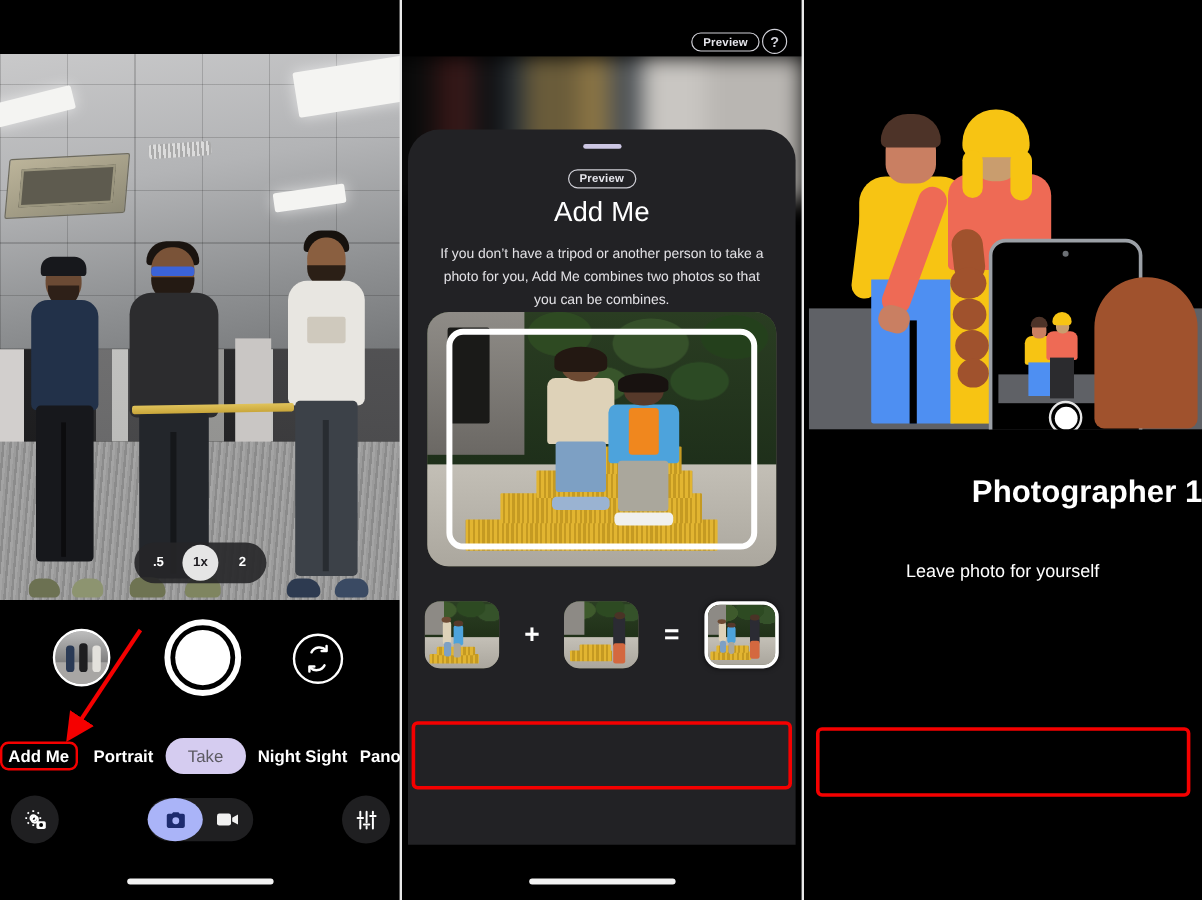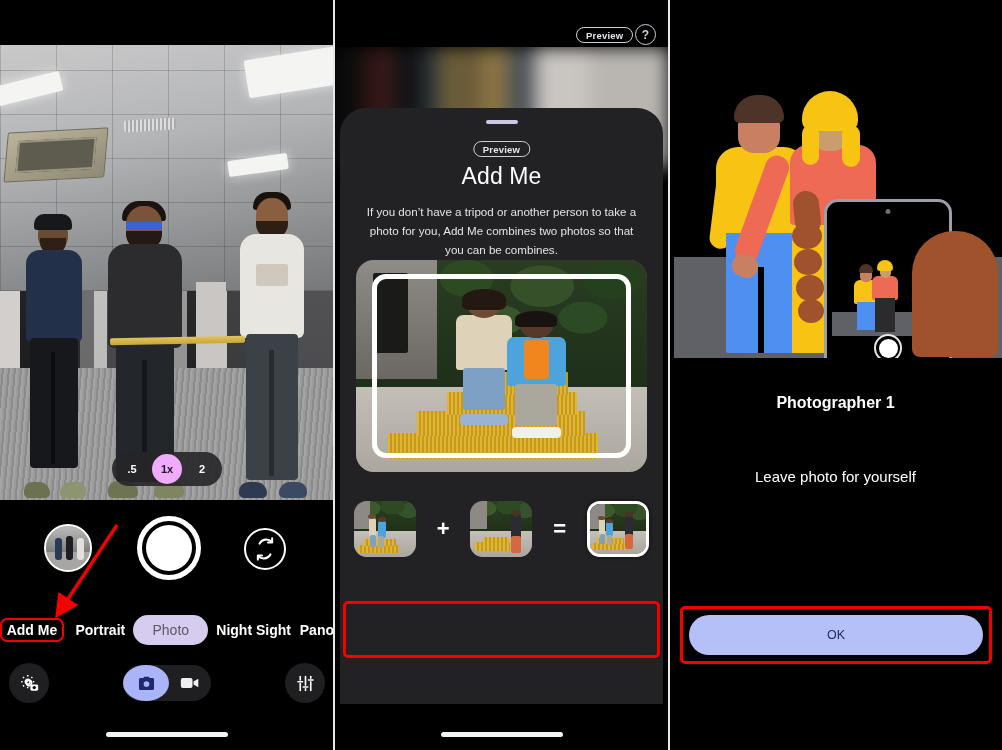--- a/index.html
+++ b/index.html
@@ -83,21 +83,21 @@
   #p3 .legs{position:absolute;left:6px;top:136px;width:52px;height:146px;background:#3c4148;border-radius:4px;}
   #p3 .legs::after{content:"";position:absolute;left:23px;top:16px;width:5px;bottom:4px;background:#282c31;}
   #p3 .shoeA{position:absolute;left:-1px;bottom:0;width:28px;height:16px;background:#2d3a50;border-radius:10px 12px 5px 5px;}
   #p3 .shoeB{position:absolute;right:-3px;bottom:0;width:28px;height:16px;background:#3a4a63;border-radius:12px 10px 5px 5px;}
 
   .zoompill { position:absolute; left:112px; top:452px; width:110px; height:34px;
       background:rgba(38,38,40,.9); border-radius:18px; display:flex; align-items:center;
       justify-content:space-between; padding:0 3px; z-index:20; }
   .zchip { width:34px; height:28px; border-radius:50%; display:flex; align-items:center;
       justify-content:center; font-size:11px; color:#fff; font-weight:600; }
-  .zchip.on { background:#f0abfc; color:#1d1b20; width:30px; height:30px; font-size:11px; }
+  .zchip.on { background:#e5e5e5; color:#1d1b20; width:30px; height:30px; font-size:11px; }
 
   .ctrlRow { position:absolute; left:0; top:520px; width:334px; height:76px; }
   .thumb { position:absolute; left:44px; top:4px; width:48px; height:48px; border-radius:50%;
       border:2px solid #fff; overflow:hidden; background:#9a9a9a; }
   .thumb .tFloor{position:absolute;left:0;right:0;bottom:0;height:40%;background:#a8a6a4;}
   .thumb .tWall{position:absolute;left:0;right:0;top:0;height:60%;background:linear-gradient(180deg,#bdbdbd,#7e7e7e);}
   .thumb i{position:absolute;bottom:10px;width:7px;height:22px;border-radius:3px;background:#2a3a55;}
   .thumb i:nth-of-type(1){left:9px;} .thumb i:nth-of-type(2){left:20px;background:#1e1e20;height:24px;}
   .thumb i:nth-of-type(3){left:31px;background:#e3e1dc;}
   .shutter { position:absolute; left:137px; top:-4px; width:64px; height:64px; border-radius:50%;
@@ -261,22 +261,22 @@
   .hand { position:absolute; left:238px; top:140px; width:86px; height:126px;
      background:#a0522d; border-radius:42px 42px 8px 8px; z-index:9; }
   .finger { position:absolute; background:#a0522d; border-radius:50%; z-index:9; }
   .f1 { left:118px; top:132px; width:30px; height:26px; }
   .f2 { left:120px; top:158px; width:28px; height:26px; }
   .f3 { left:122px; top:184px; width:28px; height:26px; }
   .f4 { left:124px; top:208px; width:26px; height:24px; }
   .thumbF { position:absolute; left:120px; top:100px; width:26px; height:44px;
      background:#a0522d; border-radius:14px; z-index:9; transform:rotate(-6deg);}
 
-  .rTitle { position:absolute; left:0; right:0; top:394px; text-align:center;
-     color:#fff; font-size:16px; font-weight:700; }
+  .rTitle { position:absolute; left:0; right:0; top:394px; text-align:right;
+     color:#fff; font-size:26px; font-weight:700; }
   .rBody { position:absolute; left:0; right:0; top:466px; text-align:center;
      color:#fff; font-size:15px; line-height:1.45; }
   .hlBoxRight { position:absolute; left:11px; top:606px; width:312px; height:58px;
      border:3px solid #f50000; border-radius:5px; z-index:30; }
   .okBtn { position:absolute; left:20px; top:615px; width:294px; height:40px;
      border-radius:20px; background:#b4c0f7; color:#1b2a5e; font-size:12.5px;
      display:flex; align-items:center; justify-content:center; z-index:31; }
   .dontShow { position:absolute; left:0; right:0; top:676px; text-align:center;
      color:#a8c3f5; font-size:12.3px; font-weight:700; }
 
@@ -368,21 +368,21 @@
       </defs>
       <line x1="117" y1="20" x2="58" y2="109" stroke="#f50000" stroke-width="3.4" marker-end="url(#ah)"></line>
     </svg>
 
     <div class="modeRow">
       <div style="width:3px"></div>
       <div class="mode hl">Add Me</div>
       <div style="width:24px"></div>
       <div class="mode">Portrait</div>
       <div style="width:15px"></div>
-      <div class="mode sel">Photo</div>
+      <div class="mode sel">Take</div>
       <div style="width:15px"></div>
       <div class="mode">Night Sight</div>
       <div style="width:16px"></div>
       <div class="mode">Pano</div>
     </div>
 
     <div class="barRow">
       <div class="circBtn" id="settingsBtn">
         <svg width="22" height="22" viewBox="0 0 24 24">
           <path fill="#fff" d="M12 8.3a3.7 3.7 0 1 0 0 7.4 3.7 3.7 0 0 0 0-7.4zm0 5.6a1.9 1.9 0 1 1 0-3.8 1.9 1.9 0 0 1 0 3.8z"></path>
@@ -567,18 +567,17 @@
       <div class="finger f4"></div>
       <div class="hand"></div>
     </div>
 
     <div class="rTitle">Photographer 1</div>
     <div class="rBody">
       <div>Leave photo for yourself</div>
     </div>
 
     <div class="hlBoxRight"></div>
-    <div class="okBtn">OK</div>
   </div>
 
   <div class="divider" id="div1"></div>
   <div class="divider" id="div2"></div>
 </div>
 
 </body></html>

